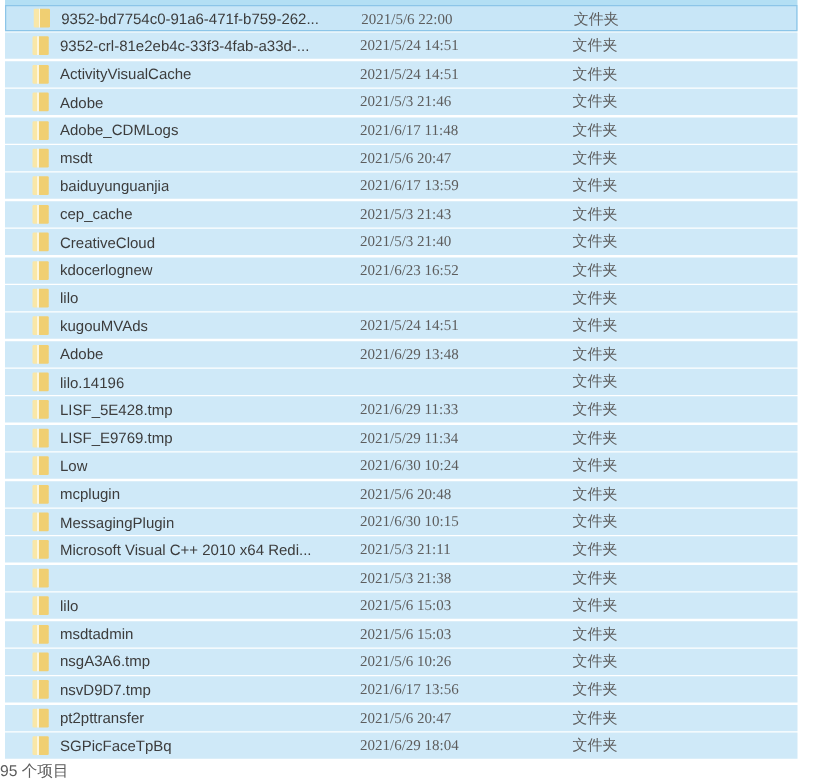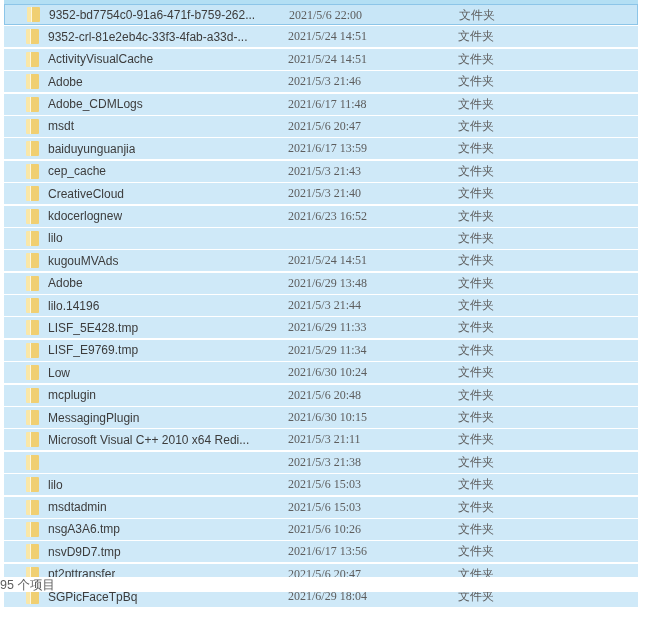--- a/index.html
+++ b/index.html
@@ -43,21 +43,21 @@
   .date, .type {
     position: absolute; top: 0; height: 21px;
     display: flex; align-items: center;
     font-size: 12px; color: var(--text-secondary, #5d5d5d);
     white-space: nowrap;
     font-family: Liberation Serif, serif;
   }
   .date { left: 284px; }
   .type { left: 433px; margin-left: 21px; }
   .status-bar {
-    position: absolute; left: 0; top: 577px; width: 663px; height: 15px;
+    position: absolute; left: 0; top: 609px; width: 663px; height: 15px;
     background: #ffffff;
   }
   .status-text {
     position: absolute; left: 0px; top: 0px;
     font-size: 12.5px; color: var(--text-secondary, #5d5d5d);
     white-space: nowrap;
   }
 </style>
 </head>
 <body>
@@ -178,21 +178,20 @@
       <span class="name">Adobe</span>
       <span class="date">2021/6/29 13:48</span>
       <span class="type">文件夹</span>
     </div>
   </div>
 
   <div class="row">
     <div class="row-inner">
       <span class="folder-icon"></span>
       <span class="name">lilo.14196</span>
-      <span class="date">2021/5/3 21:44</span>
       <span class="type">文件夹</span>
     </div>
   </div>
 
   <div class="row">
     <div class="row-inner">
       <span class="folder-icon"></span>
       <span class="name">LISF_5E428.tmp</span>
       <span class="date">2021/6/29 11:33</span>
       <span class="type">文件夹</span>

